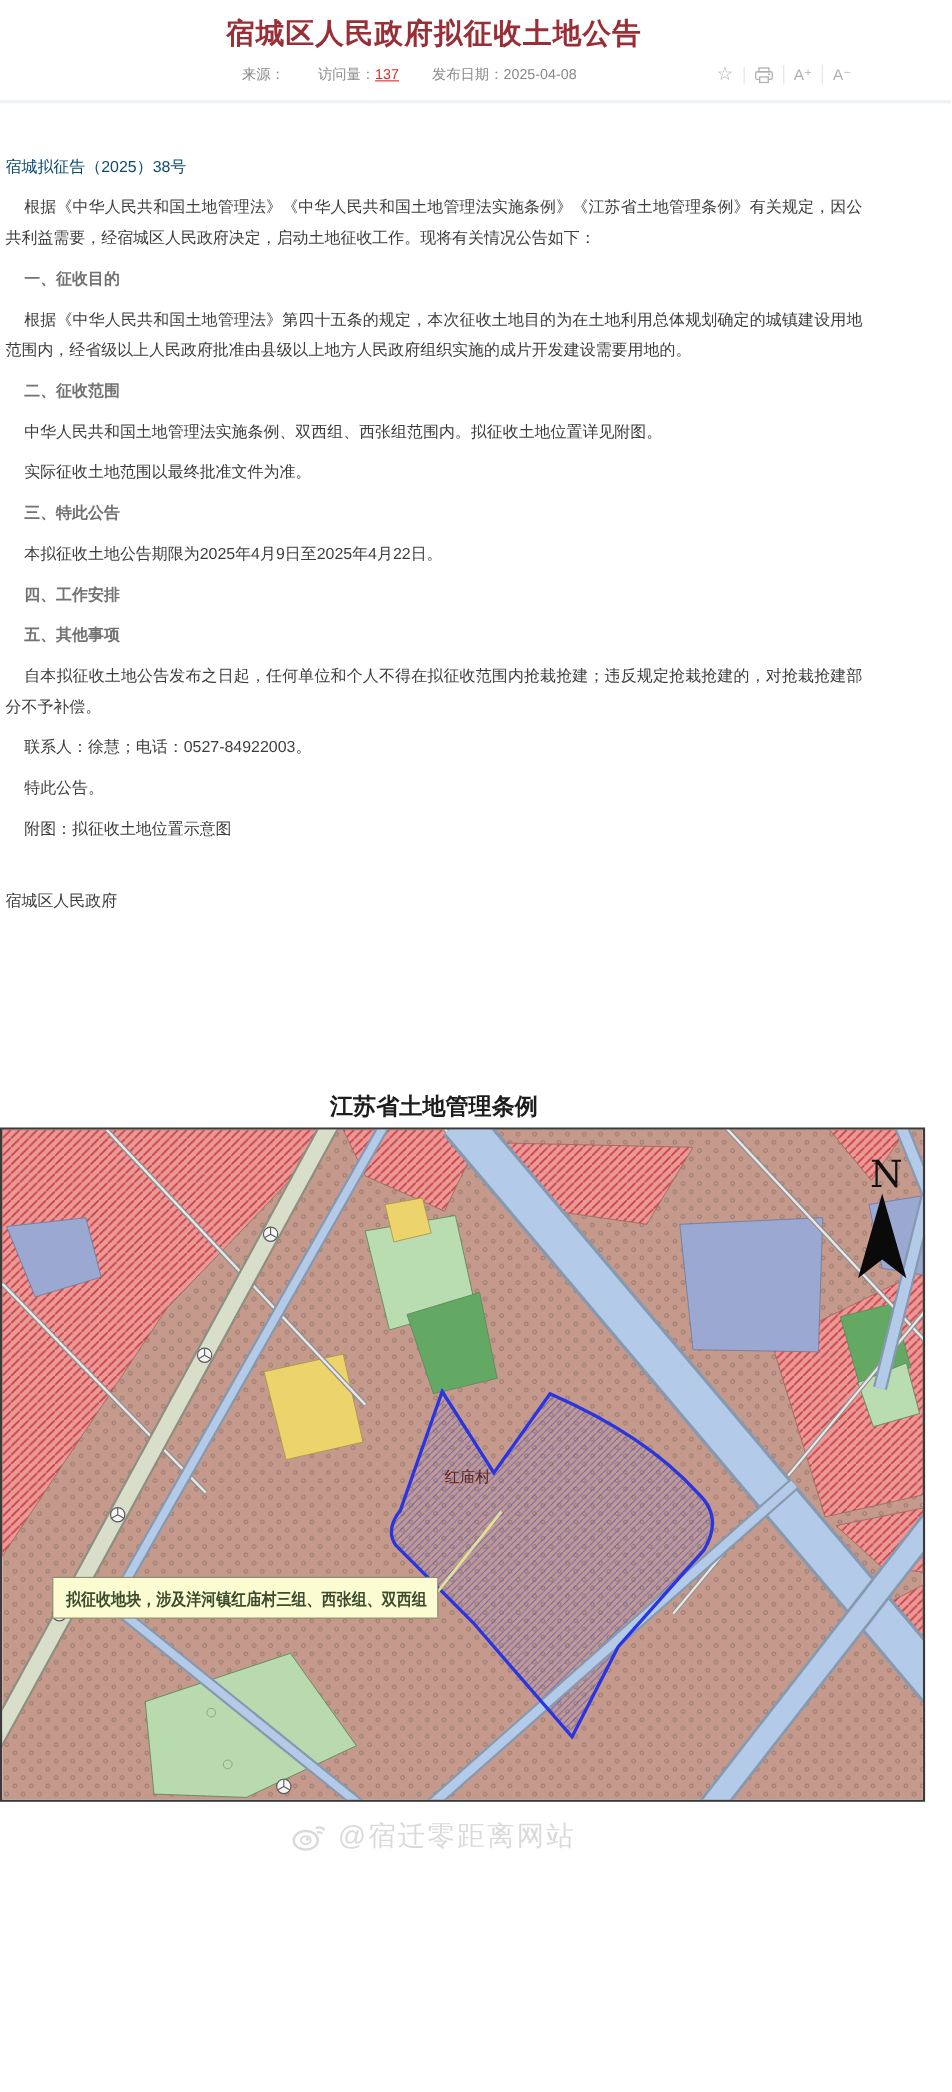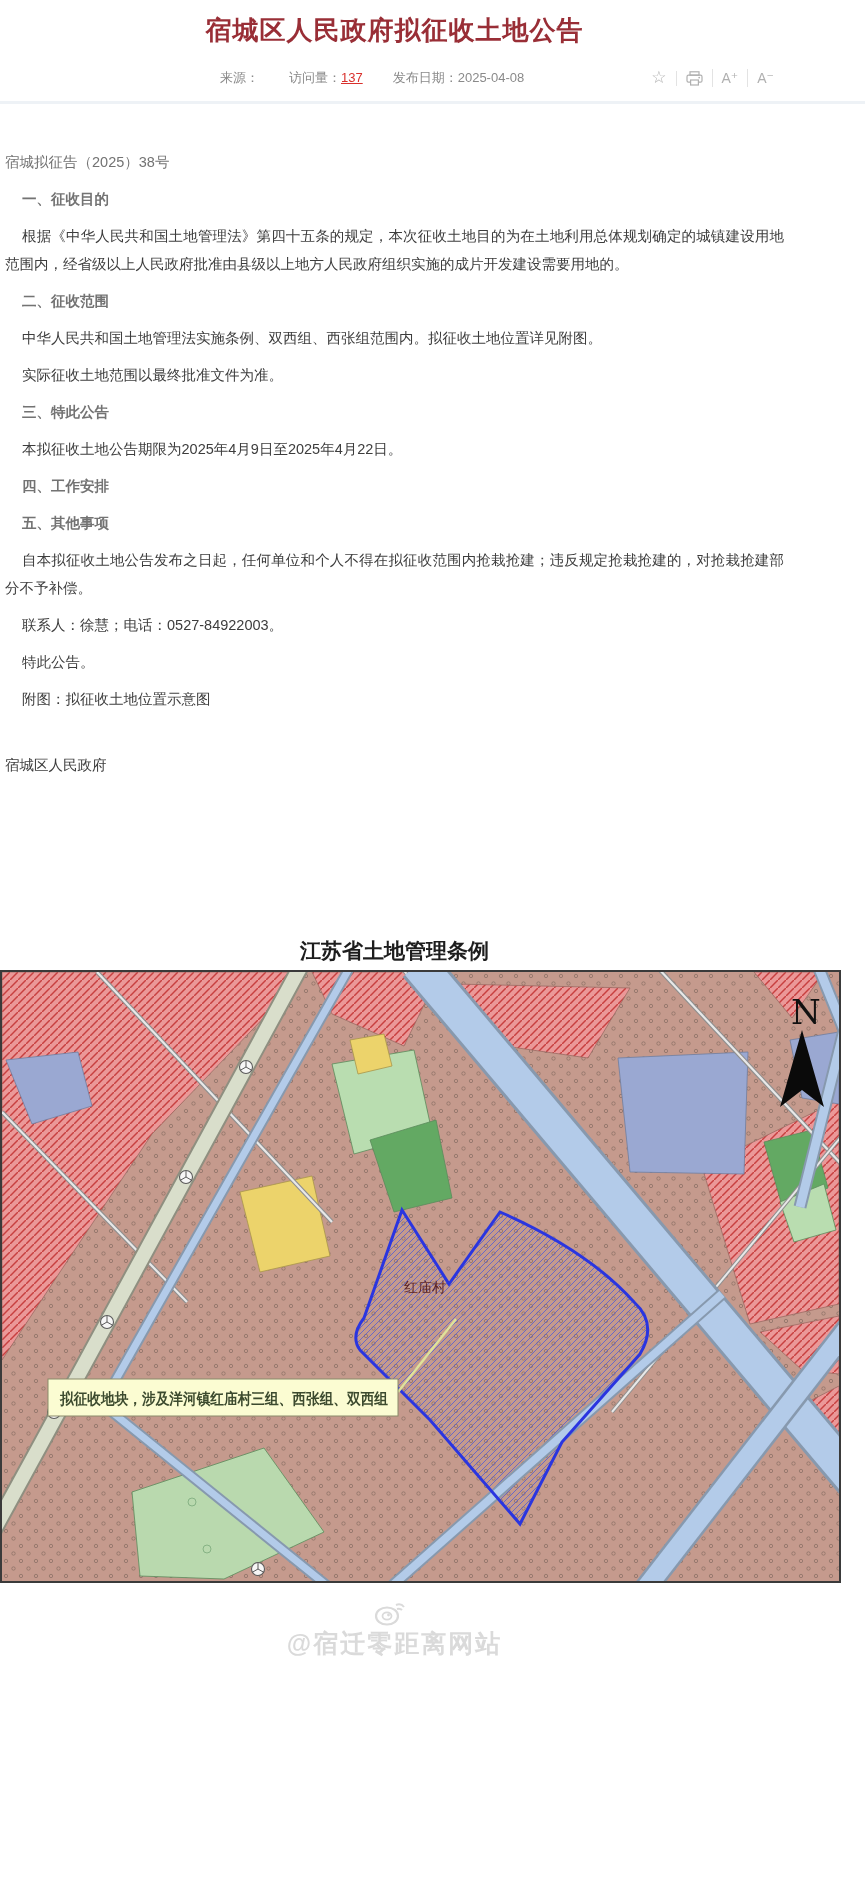--- a/index.html
+++ b/index.html
@@ -11,21 +11,21 @@
   }
   .page { width: 789px; position: relative; }
 
   
   .page-title {
     padding-top: 13px; text-align: center;
     font-size: 26px; font-weight: bold; color: #992e36;
     letter-spacing: 1px;
   }
   .meta-bar {
-    margin-top: 17px; height: 26px;
+    margin-top: 7px; height: 26px;
     display: flex; align-items: center; justify-content: space-between;
     font-size: 13px; color: #8a8a8a;
   }
   .meta-fields { display: flex; align-items: center; margin-left: 220px; }
   .meta-item { margin-right: 30px; white-space: nowrap; }
   .meta-views-value { color: #d9302c; text-decoration: underline; }
   .meta-tools { display: flex; align-items: center; margin-right: 6px; color: #b0b0b0; }
   .tool-btn {
     display: flex; align-items: center; padding: 0 9px; cursor: pointer;
     font-size: 14px; line-height: 18px; border-left: 1px solid #e3e3e3;
@@ -34,38 +34,38 @@
   .tool-btn svg { display: block; }
   .divider { margin-top: 10px; border-bottom: 3px solid #eef2f6; width: 865px; }
 
   
   .doc { padding: 0 5px; margin-top: 44px; font-size: 14.5px; color: #3d3d3d; }
   .doc p, .doc h3 {
     line-height: 28px; margin: 9px 0; text-indent: 17px;
     text-align: justify; font-size: 14.5px; font-weight: normal;
   }
   .doc h3 { font-weight: bold; color: #737373; }
-  .doc-number { text-align: center; text-indent: 0 !important; font-size: 13px; color: #737373; margin: 0 0 46px 0; }
+  .doc-number { text-align: center; text-indent: 0 !important; font-size: 13px; color: #0c4a6e; margin: 0 0 46px 0; }
   .sign { text-align: right; text-indent: 0 !important; }
   .sign-name { margin-top: 38px !important; padding-right: 6px; }
   .sign-date { margin-top: 18px !important; padding-right: 13px; }
 
   
   .map-section { margin-top: 158px; }
   .map-title {
     text-align: center; font-family: "DejaVu Serif", "Liberation Serif", serif;
     font-size: 21px; font-weight: bold; color: #1d1d1d; margin-bottom: 5px;
   }
   .map-frame { width: 841px; margin: 0 auto; border: 2px solid #3a3a3a; font-size: 0; }
   .map-frame svg { display: block; }
 
   
   .watermark {
     margin-top: 14px; display: flex; align-items: center; justify-content: center;
-    color: #dadada; font-size: 25px; font-weight: bold; letter-spacing: 2px; flex-direction: column;
+    color: #dadada; font-size: 25px; font-weight: normal; letter-spacing: 2px;
   }
   .watermark svg { margin-right: 8px; }
 </style>
 </head>
 <body>
 
 <div class="page">
 
   <h1 class="page-title">宿城区人民政府拟征收土地公告</h1>
 
@@ -86,20 +86,21 @@
         </svg>
       </span>
       <span class="tool-btn">A⁺</span>
       <span class="tool-btn">A⁻</span>
     </div>
   </div>
   <div class="divider"></div>
 
   <div class="doc">
     <p class="doc-number">宿城拟征告（2025）38号</p>
+    <p>根据《中华人民共和国土地管理法》《中华人民共和国土地管理法实施条例》《江苏省土地管理条例》有关规定，因公共利益需要，经宿城区人民政府决定，启动土地征收工作。现将有关情况公告如下：</p>
     <h3>一、征收目的</h3>
     <p>根据《中华人民共和国土地管理法》第四十五条的规定，本次征收土地目的为在土地利用总体规划确定的城镇建设用地范围内，经省级以上人民政府批准由县级以上地方人民政府组织实施的成片开发建设需要用地的。</p>
     <h3>二、征收范围</h3>
     <p>中华人民共和国土地管理法实施条例、双西组、西张组范围内。拟征收土地位置详见附图。</p>
     <p>实际征收土地范围以最终批准文件为准。</p>
     <h3>三、特此公告</h3>
     <p>本拟征收土地公告期限为2025年4月9日至2025年4月22日。</p>
     <h3>四、工作安排</h3>
     <h3>五、其他事项</h3>
     <p>自本拟征收土地公告发布之日起，任何单位和个人不得在拟征收范围内抢栽抢建；违反规定抢栽抢建的，对抢栽抢建部分不予补偿。</p>

